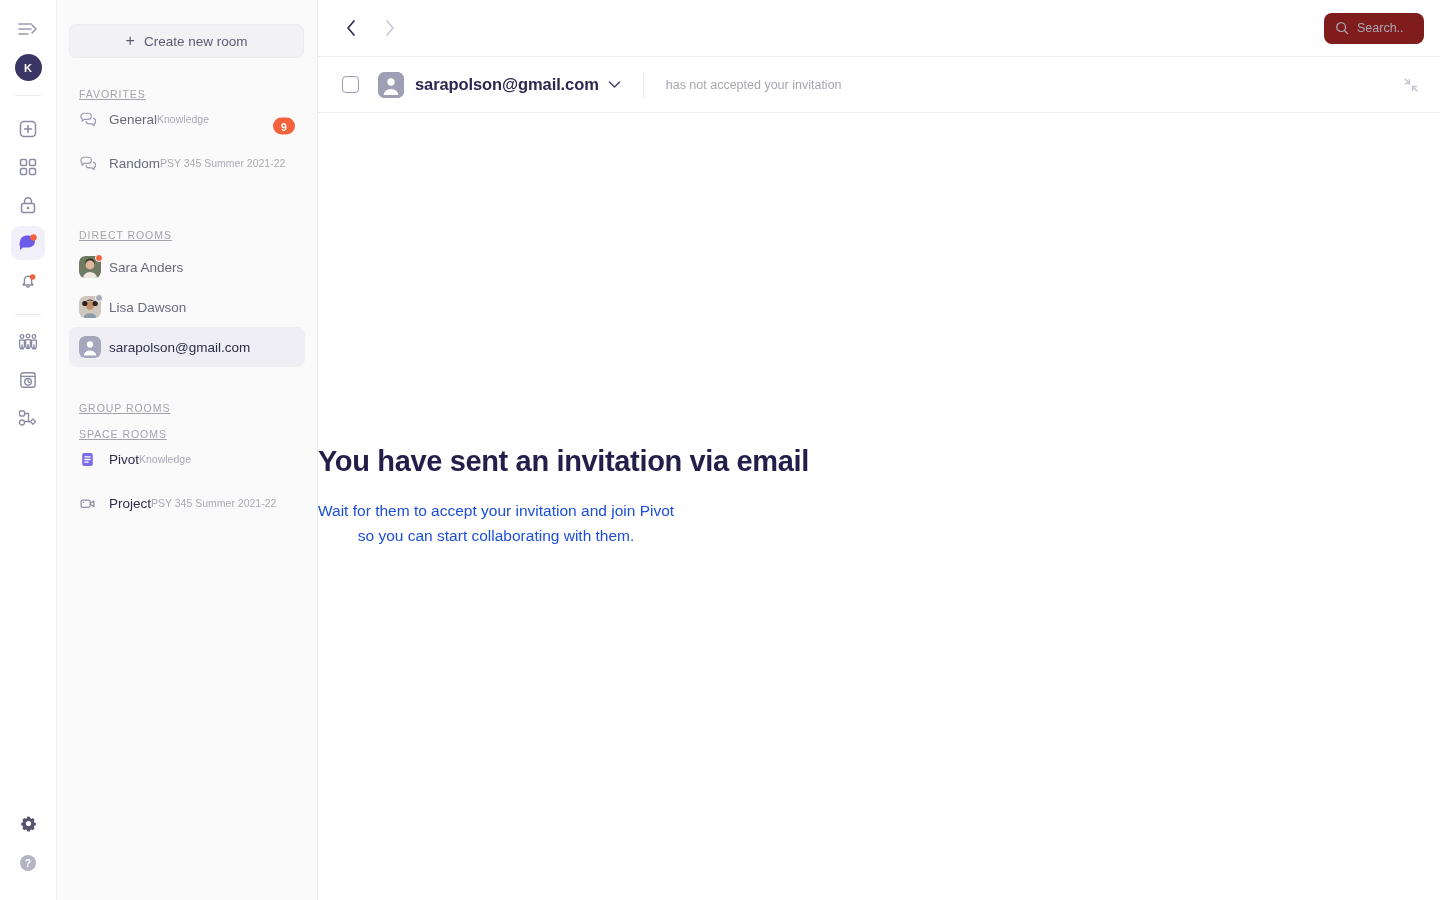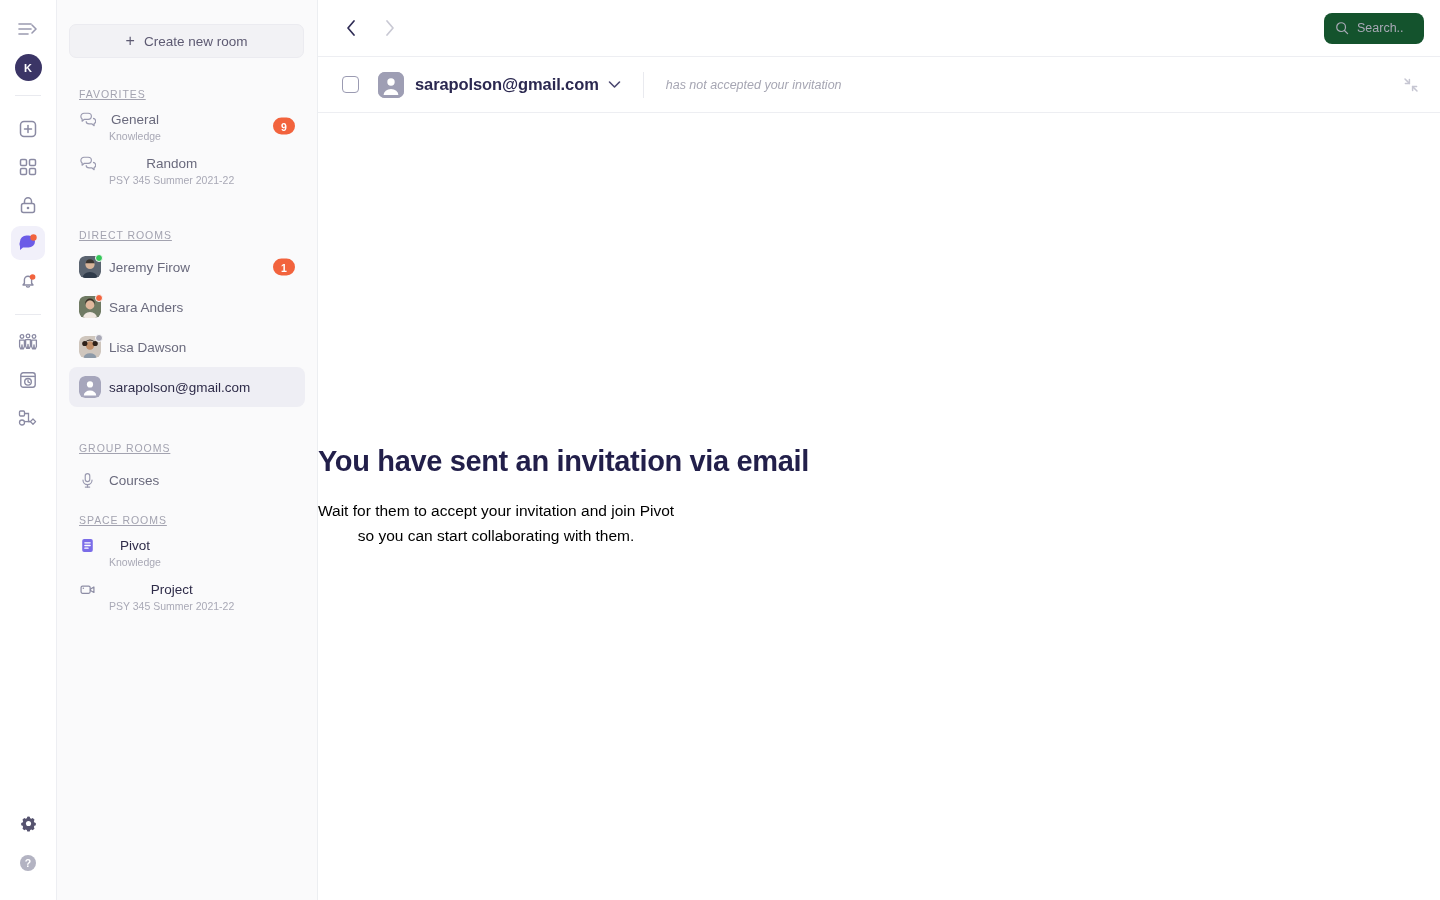--- a/index.html
+++ b/index.html
@@ -74,21 +74,21 @@
   .room-row {
     display: flex; align-items: center;
     height: 40px; padding: 0 10px; border-radius: 8px;
     cursor: pointer; position: relative;
   }
   .room-row.two-line { height: 44px; align-items: flex-start; padding-top: 5px; }
   .room-row.selected { background: #eeeef4; }
   .room-icon {
     width: 22px; flex: 0 0 22px; display: flex; align-items: center; justify-content: flex-start;
   }
-  .room-text { margin-left: 8px; display: flex; flex-direction: column; justify-content: center; text-align: center; }
+  .room-text { margin-left: 8px; display: flex; justify-content: center; }
   .room-title { font-size: 13.5px; color: #6a6a7d; line-height: 17px; }
   .room-title.dark { color: #2f2c49; font-weight: 500; }
   .room-sub { font-size: 10.5px; color: #a9a9b6; line-height: 15px; margin-top: 1px; }
   .badge {
     position: absolute; right: 10px; top: 50%; transform: translateY(-50%);
     background: #f2633d; color: #fff;
     font-size: 10.5px; font-weight: 600;
     min-width: 22px; height: 17px; border-radius: 9px;
     display: flex; align-items: center; justify-content: center;
     padding: 0 6px;
@@ -117,21 +117,21 @@
     height: 57px; flex: 0 0 57px;
     border-bottom: 1px solid #edeef2;
     display: flex; align-items: center;
     padding: 0 16px 0 22px;
   }
   .nav-arrows { display: flex; align-items: center; gap: 16px; }
   .nav-arrow { cursor: pointer; display: flex; align-items: center; justify-content: center;
     width: 22px; height: 22px; }
   .topbar-spacer { flex: 1; }
   .searchbox {
-    background: #14532d; border-radius: 8px;
+    background: #7f1d1d; border-radius: 8px;
     height: 31px; width: 100px;
     display: flex; align-items: center; gap: 8px;
     padding: 0 11px; cursor: text;
   }
   .searchbox .ph { color: #a9a9b6; font-size: 12.5px; }
 
   .convo-header {
     height: 56px; flex: 0 0 56px;
     border-bottom: 1px solid #edeef2;
     display: flex; align-items: center; padding: 0 18px 0 24px;
@@ -140,36 +140,36 @@
     border-radius: 4px; flex: 0 0 17px; cursor: pointer; }
   .hdr-avatar {
     width: 26px; height: 26px; border-radius: 7px; background: #9e9eb4;
     margin-left: 19px; display: flex; align-items: center; justify-content: center;
     flex: 0 0 26px;
   }
   .hdr-name { margin-left: 11px; font-size: 16.5px; font-weight: 700; color: #2b2850;
     letter-spacing: -0.1px; cursor: pointer; }
   .hdr-caret { margin-left: 9px; cursor: pointer; display: flex; align-items: center; }
   .hdr-divider { width: 1px; height: 26px; background: #e9eaef; margin-left: 22px; }
-  .hdr-status { margin-left: 22px; font-size: 12.5px; color: #a6a6b3; font-style: italic; }
+  .hdr-status { margin-left: 22px; font-size: 12.5px; color: #a6a6b3; }
   .hdr-spacer { flex: 1; }
   .collapse-btn { cursor: pointer; width: 22px; height: 22px;
     display: flex; align-items: center; justify-content: center; }
 
   .content {
     flex: 1; display: flex; flex-direction: column;
     align-items: flex-start; justify-content: center;
     padding-bottom: 20px;
   }
   .empty-title {
     font-size: 29px; font-weight: 700; color: #221f4a;
     letter-spacing: -0.35px;
   }
   .empty-sub {
-    margin-top: 20px; font-size: 15.5px; color: #000000;
+    margin-top: 20px; font-size: 15.5px; color: #1d4ed8;
     text-align: center; line-height: 25px;
   }
 </style>
 </head>
 <body>
 
 <div class="app">
 
   <div class="rail">
 
@@ -318,42 +318,20 @@
         <div class="room-text">
           <div class="room-title">Random</div>
           <div class="room-sub">PSY 345 Summer 2021-22</div>
         </div>
       </div>
     </div>
 
     <div class="section-label group-gap">DIRECT ROOMS</div>
     <div class="list-gap">
 
-      <div class="room-row">
-        <div class="avatar-sq">
-          <svg class="face" viewBox="0 0 22 22">
-            <defs>
-                <clipPath id="c1">
-                  <rect x="0" y="0" width="22" height="22" rx="6"></rect>
-                </clipPath>
-              </defs>
-            <g clip-path="url(#c1)">
-              <rect width="22" height="22" fill="#5b6470"></rect>
-              <circle cx="11" cy="8.5" r="4.6" fill="#d8b59a"></circle>
-              <path d="M11 3.2 a4.6 4.6 0 0 1 4.4 4 l-8.8 0 a4.6 4.6 0 0 1 4.4 -4z" fill="#3a3530"></path>
-              <path d="M3.5 22 a7.5 6 0 0 1 15 0 z" fill="#2f3b4a"></path>
-            </g>
-          </svg>
-          <span class="status-dot dot-online"></span>
-        </div>
-        <div class="room-text">
-          <div class="room-title">Jeremy Firow</div>
-        </div>
-        <div class="badge">1</div>
-      </div>
 
       <div class="room-row">
         <div class="avatar-sq">
           <svg class="face" viewBox="0 0 22 22">
             <defs>
                 <clipPath id="c2">
                   <rect x="0" y="0" width="22" height="22" rx="6"></rect>
                 </clipPath>
               </defs>
             <g clip-path="url(#c2)">
@@ -404,33 +382,20 @@
         </div>
         <div class="room-text">
           <div class="room-title dark">sarapolson@gmail.com</div>
         </div>
       </div>
     </div>
 
     <div class="section-label group-gap">GROUP ROOMS</div>
     <div class="list-gap">
 
-      <div class="room-row">
-        <div class="room-icon">
-          <svg width="17" height="17" viewBox="0 0 18 18">
-            <rect x="6.6" y="1.8" width="4.8" height="8.4" rx="2.4" fill="none" stroke="#9a9ab0" stroke-width="1.25"></rect>
-            <path d="M4.2 8.6 a4.8 4.8 0 0 0 9.6 0" fill="none" stroke="#9a9ab0" stroke-width="1.25" stroke-linecap="round"></path>
-            <line x1="9" y1="13.4" x2="9" y2="16" stroke="#9a9ab0" stroke-width="1.25" stroke-linecap="round"></line>
-            <line x1="6.7" y1="16" x2="11.3" y2="16" stroke="#9a9ab0" stroke-width="1.25" stroke-linecap="round"></line>
-          </svg>
-        </div>
-        <div class="room-text">
-          <div class="room-title">Courses</div>
-        </div>
-      </div>
 
     </div>
 
     <div class="section-label space-gap">SPACE ROOMS</div>
     <div class="list-gap">
 
       <div class="room-row two-line">
         <div class="room-icon">
           <svg width="17" height="17" viewBox="0 0 18 18">
             <rect x="3.4" y="2.2" width="11.2" height="13.6" rx="2" fill="#7a6ce8"></rect>

